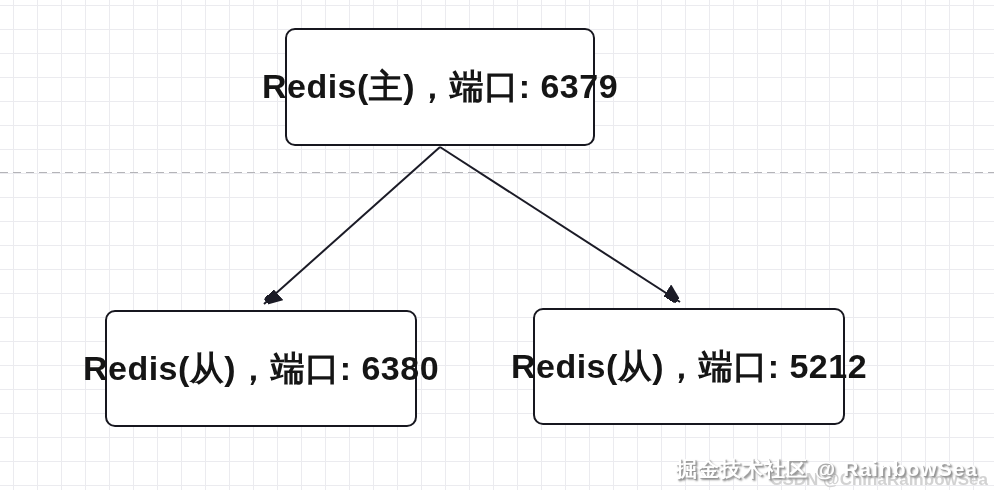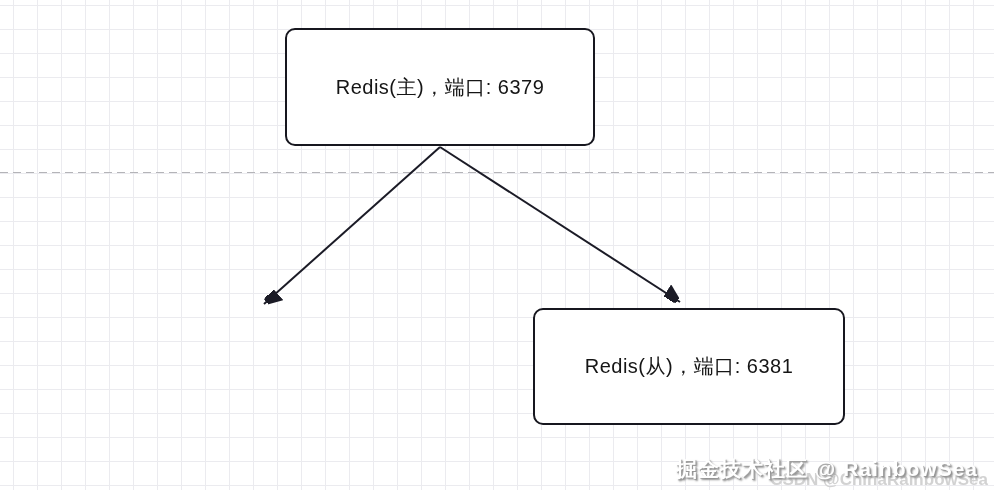--- a/index.html
+++ b/index.html
@@ -49,22 +49,22 @@
     position: absolute;
     box-sizing: border-box;
     background: #ffffff;
     border: 2px solid #17171f;
     border-radius: 10px;
     display: flex;
     align-items: center;
     justify-content: center;
   }
   .node-label {
-    font-size: 20px;
-    font-weight: 400;
+    font-size: 34px;
+    font-weight: 700;
     color: #151515;
     white-space: nowrap;
     letter-spacing: 0.5px;
   }
   .node-master { left: 285px; top: 28px;  width: 310px; height: 118px; }
   .node-slave1 { left: 105px; top: 310px; width: 312px; height: 117px; }
   .node-slave2 { left: 533px; top: 308px; width: 312px; height: 117px; }
   .wm-secondary {
     position: absolute;
     right: 6px;
@@ -102,22 +102,25 @@
       </marker>
     </defs>
     <line class="edge-line" x1="440" y1="147" x2="264" y2="304" marker-end="url(#arrow)" stroke="#1b1b26"></line>
     <line class="edge-line" x1="440" y1="147" x2="680" y2="302" marker-end="url(#arrow)" stroke="#1b1b26"></line>
   </svg>
 
   <div class="node node-master">
     <span class="node-label">Redis(主)，端口: 6379</span>
   </div>
 
+  <div class="node node-slave1">
+    <span class="node-label">Redis(从)，端口: 6380</span>
+  </div>
 
   <div class="node node-slave2">
-    <span class="node-label">Redis(从)，端口: 6381</span>
+    <span class="node-label">Redis(从)，端口: 5212</span>
   </div>
 
   <div class="wm-secondary">CSDN @ChinaRainbowSea</div>
 
   <div class="wm-primary">掘金技术社区 @ RainbowSea</div>
 
 </div>
 
 </body></html>

